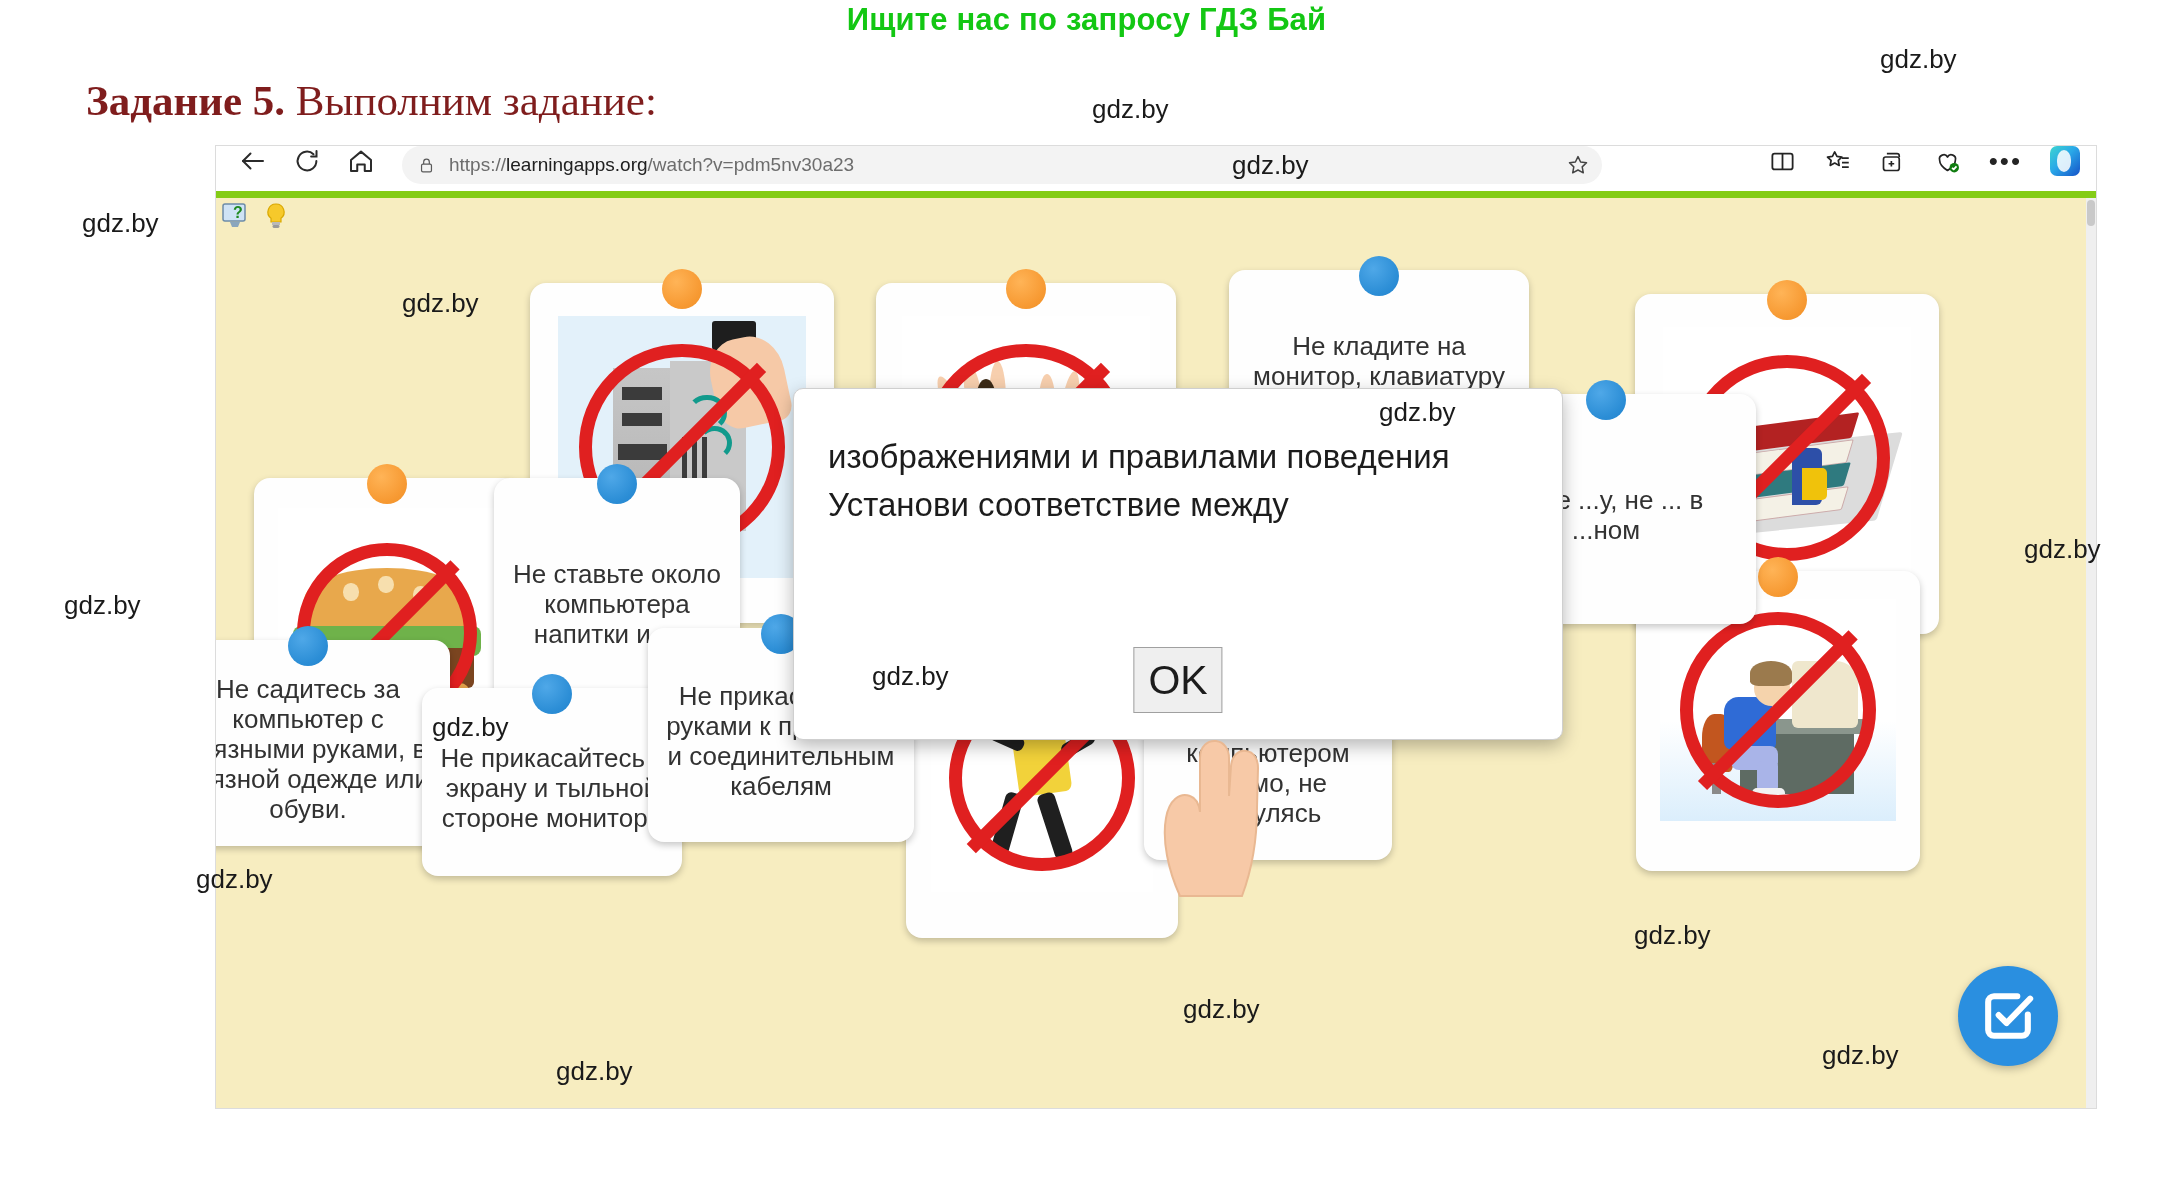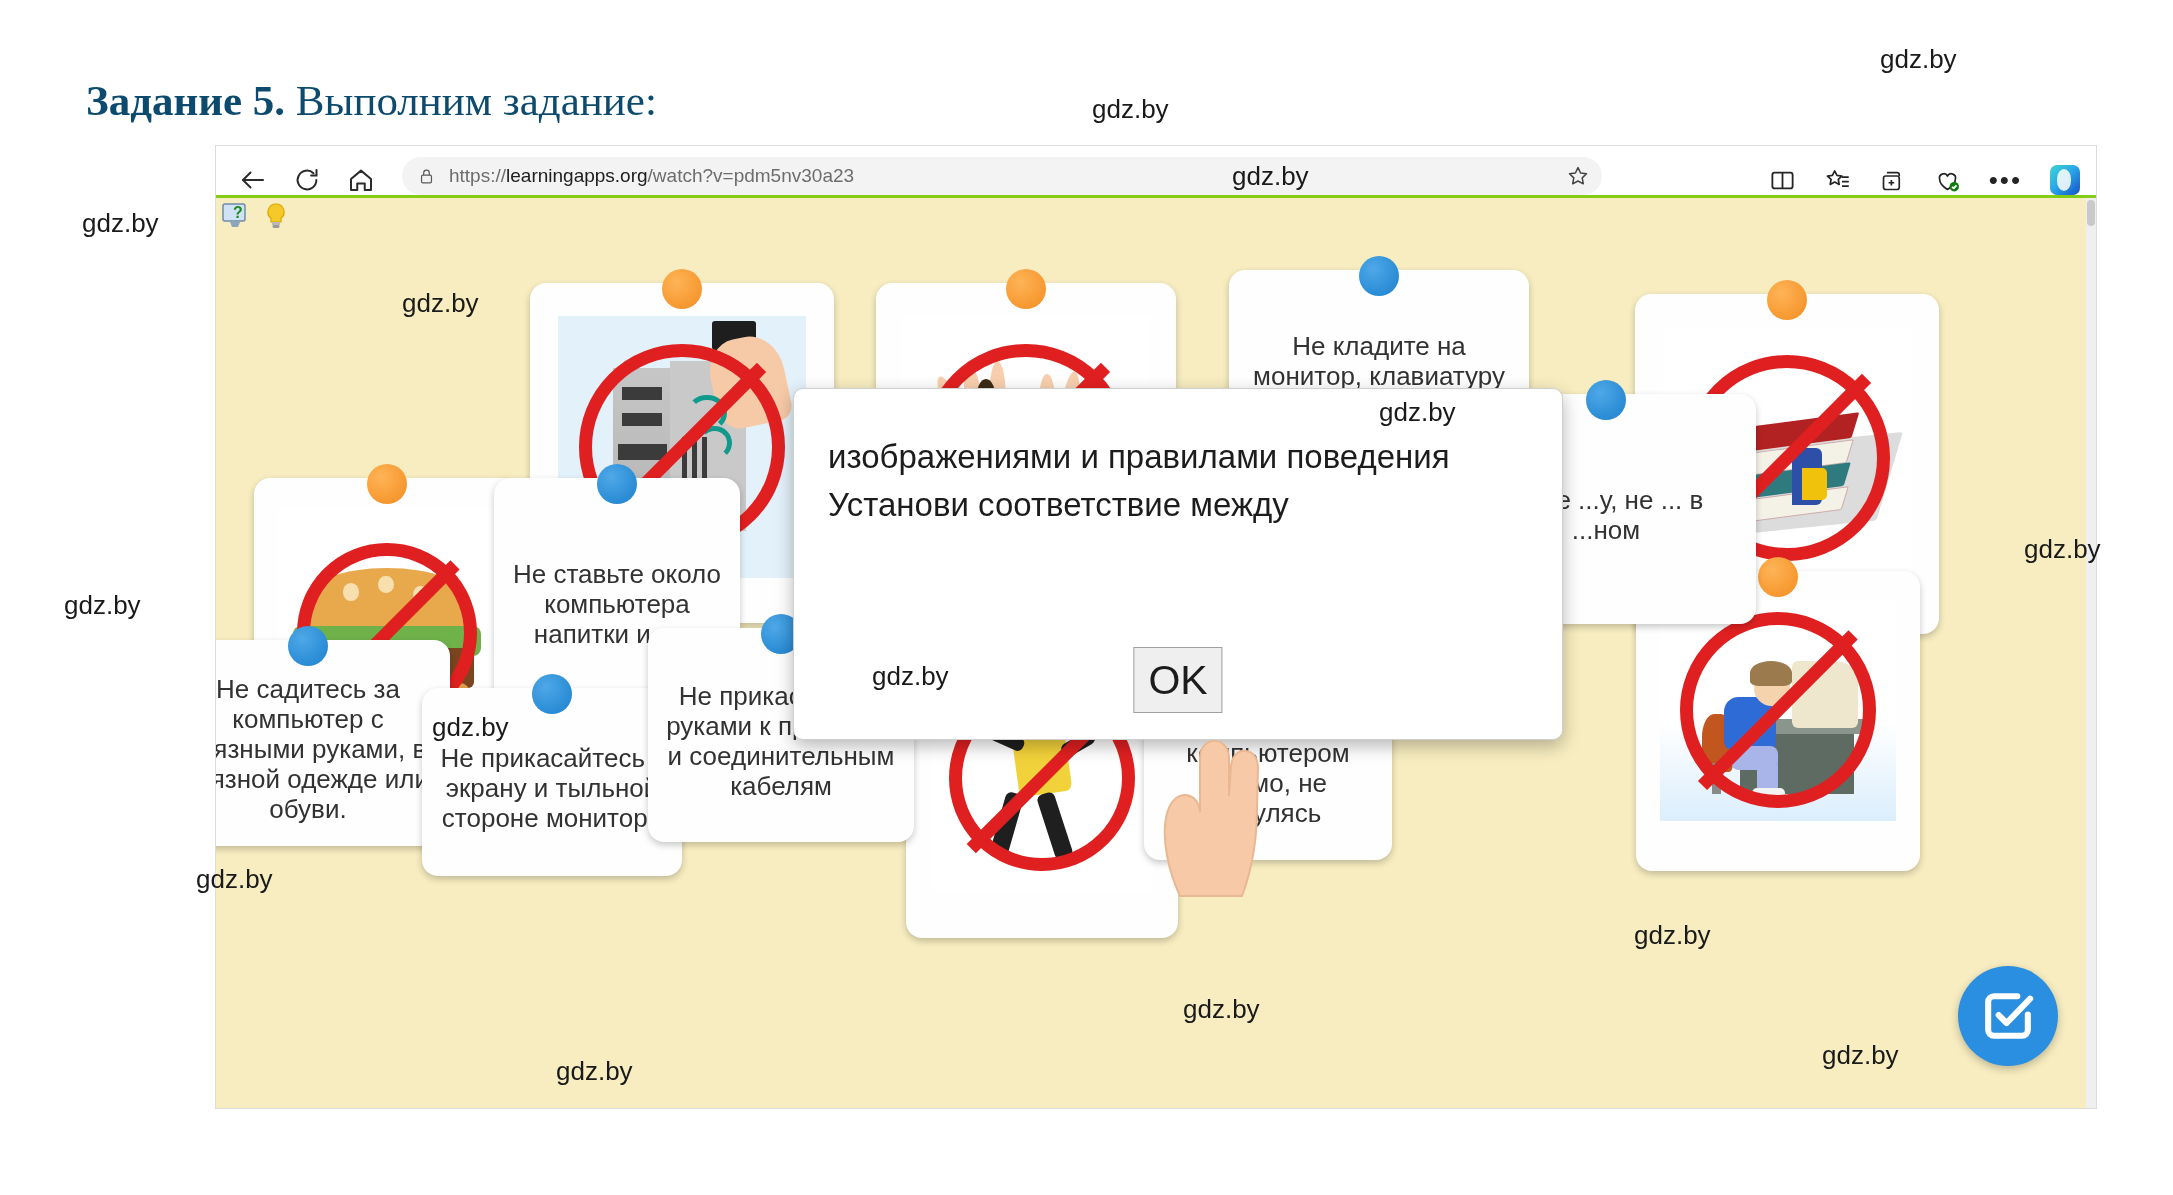--- a/index.html
+++ b/index.html
@@ -17,39 +17,39 @@
     text-align: center;
     font-size: 31px; font-weight: 700;
     color: #13c713;
     letter-spacing: .2px;
   }
 
   
   .task-heading {
     position: absolute; left: 86px; top: 76px;
     font-family: "Liberation Serif", serif;
-    font-size: 43px; color: #0c4a6e;
+    font-size: 43px; color: #7f1d1d;
     white-space: nowrap;
   }
   .task-heading .num { font-weight: 700; }
   .task-heading .rest { font-weight: 400; }
 
   
   .browser {
     position: absolute; left: 216px; top: 146px;
     width: 1880px; height: 962px;
     background: #ffffff;
     box-shadow: 0 0 0 1px #dcdcdc;
   }
   .chrome {
     position: relative;
     height: 52px; width: 100%;
     background: #ffffff;
-    border-bottom: 3px solid #84cc16;
-    display: flex; align-items: flex-end;
+    border-bottom: 7px solid #84cc16;
+    display: flex; align-items: flex-start;
   }
   .nav-btns { display: flex; align-items: center; gap: 24px; padding-left: 22px; }
   .nav-ic { width: 30px; height: 30px; display: block; color: #2b2b2b; }
   .nav-ic svg { width: 100%; height: 100%; display: block; }
 
   .omnibox {
     margin-left: 26px;
     height: 38px; flex: 0 0 1200px;
     border-radius: 19px;
     background: #f3f3f3;
@@ -267,20 +267,21 @@
     text-align: center;
     font-size: 33px; font-weight: 700;
     color: #4b0d8c;
   }
 </style>
 </head>
 <body>
 
 <div class="page">
 
+  <div class="top-banner">Ищите нас по запросу ГДЗ Бай</div>
 
   <div class="task-heading">
     <span class="num">Задание 5.</span><span class="rest"> Выполним задание:</span>
   </div>
 
   <div class="browser">
 
     <div class="chrome">
       <div class="nav-btns">
         <span class="nav-ic">

